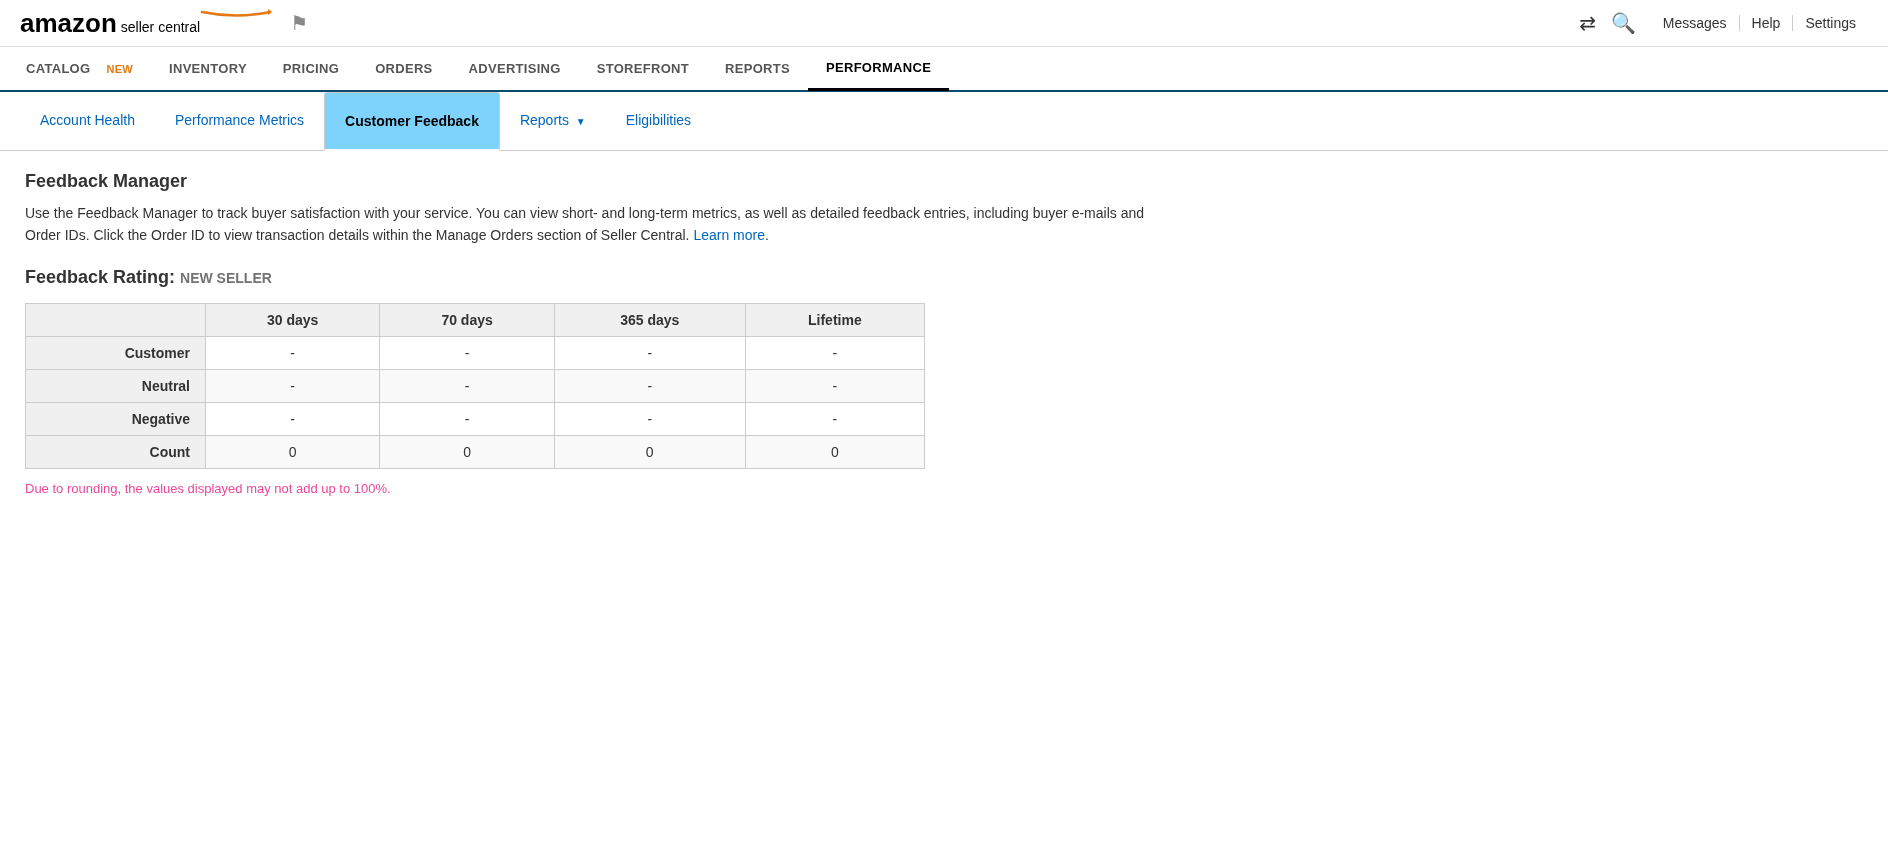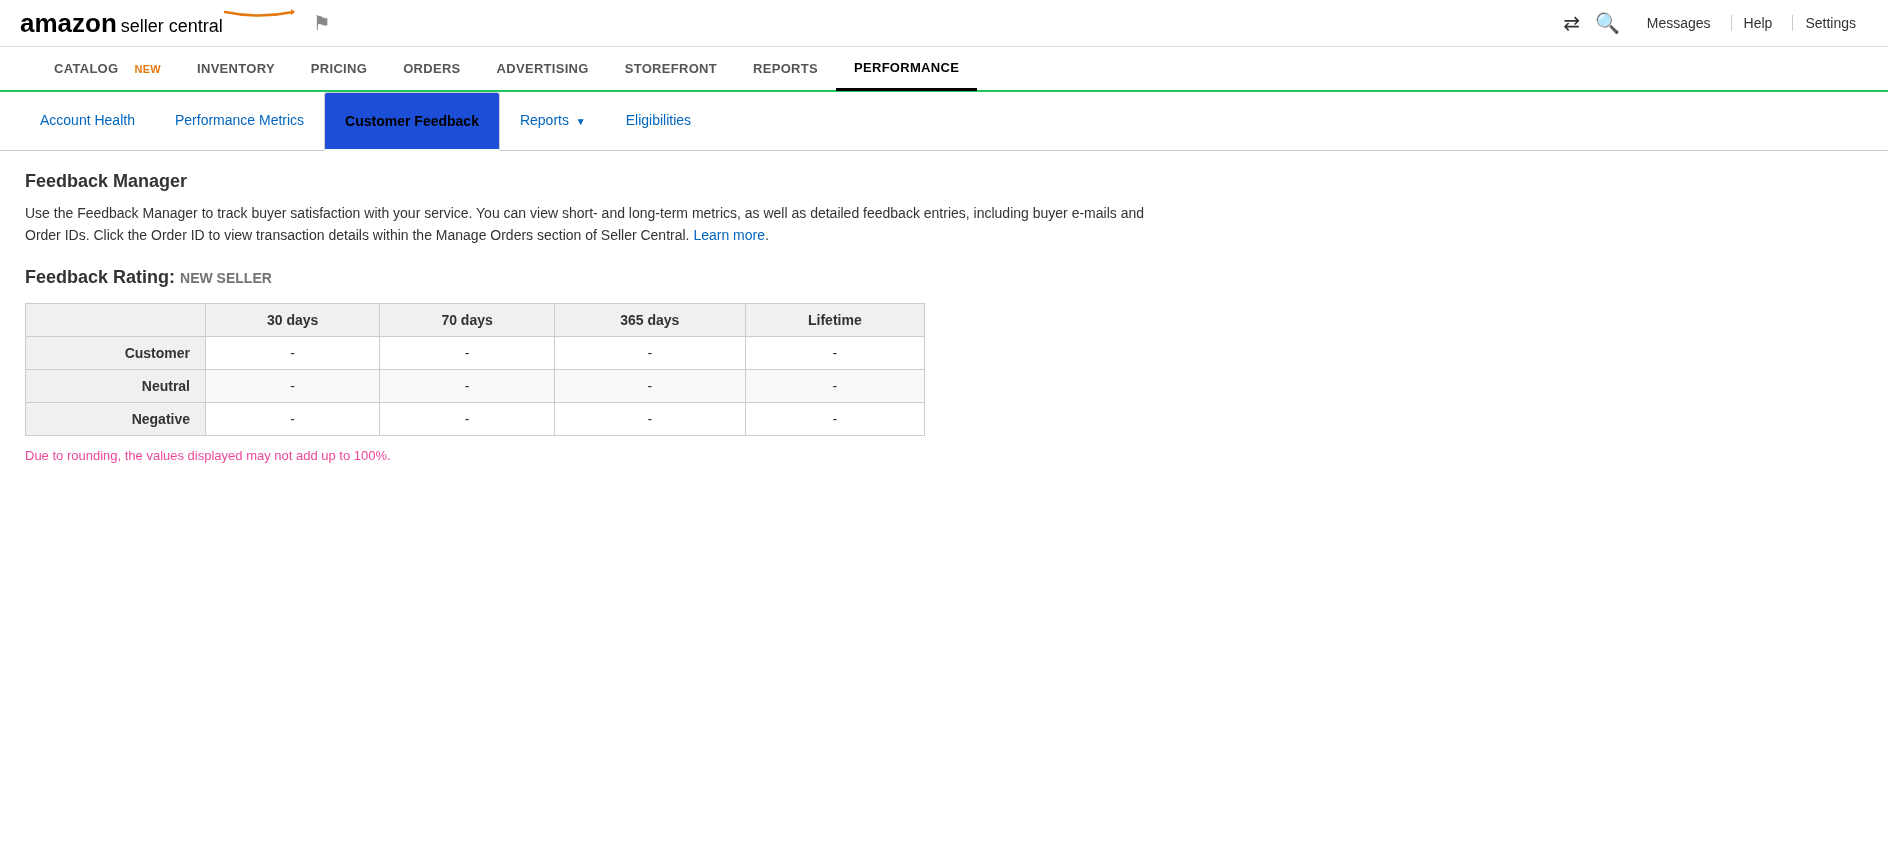--- a/index.html
+++ b/index.html
@@ -24,40 +24,40 @@
       align-items: center;
       gap: 15px;
     }
     .header-icon {
       font-size: 20px;
       color: #333;
       cursor: pointer;
     }
     .header-links {
       display: flex;
-      gap: 8px;
+      gap: 0;
       font-size: 14px;
     }
     .header-links a {
       color: #333;
       text-decoration: none;
       padding: 0 12px;
       border-left: 1px solid #ccc;
     }
     .header-links a:first-child {
       border-left: none;
     }
 
     
     .nav-bar {
       display: flex;
       align-items: center;
-      padding: 0 36px;
+      padding: 0 8px;
       background: #fff;
-      border-bottom: 2px solid #22c55e;
+      border-bottom: 2px solid #0c4a6e;
       height: 45px;
     }
     .nav-item {
       font-size: 13px;
       font-weight: bold;
       color: #555;
       text-transform: uppercase;
       padding: 0 18px;
       height: 45px;
       display: flex;
@@ -92,21 +92,21 @@
       cursor: pointer;
       text-decoration: none;
       border-bottom: 2px solid transparent;
       margin-bottom: -1px;
     }
     .sub-tab.active {
       color: #000;
       font-weight: bold;
       border: 1px solid #ccc;
       border-bottom: 2px solid #fff;
-      background: #1d4ed8;
+      background: #7dd3fc;
       border-radius: 3px 3px 0 0;
     }
     .sub-tab .dropdown-arrow {
       font-size: 10px;
       margin-left: 3px;
     }
 
     
     .main-content {
       padding: 20px 25px;
@@ -202,21 +202,21 @@
     }
     .amazon-name {
       font-size: 26px;
       font-weight: bold;
       color: #000;
       line-height: 1;
       display: flex;
       align-items: baseline;
     }
     .sc-text {
-      font-size: 18px;
+      font-size: 14px;
       color: #000;
       margin-left: 4px;
       font-weight: normal;
     }
     .amazon-underline {
       display: block;
       width: 72px;
       height: 10px;
       margin-top: -3px;
     }
@@ -333,19 +333,26 @@
         <td>-</td>
         <td>-</td>
       </tr>
       <tr>
         <td class="row-label">Negative</td>
         <td>-</td>
         <td>-</td>
         <td>-</td>
         <td>-</td>
       </tr>
+      <tr>
+        <td class="row-label">Count</td>
+        <td>0</td>
+        <td>0</td>
+        <td>0</td>
+        <td>0</td>
+      </tr>
     </tbody>
   </table>
 
   <div class="table-footer">
     <div class="table-footer-right">Due to rounding, the values displayed may not add up to 100%.</div>
   </div>
 </div>
 
 </body></html>

